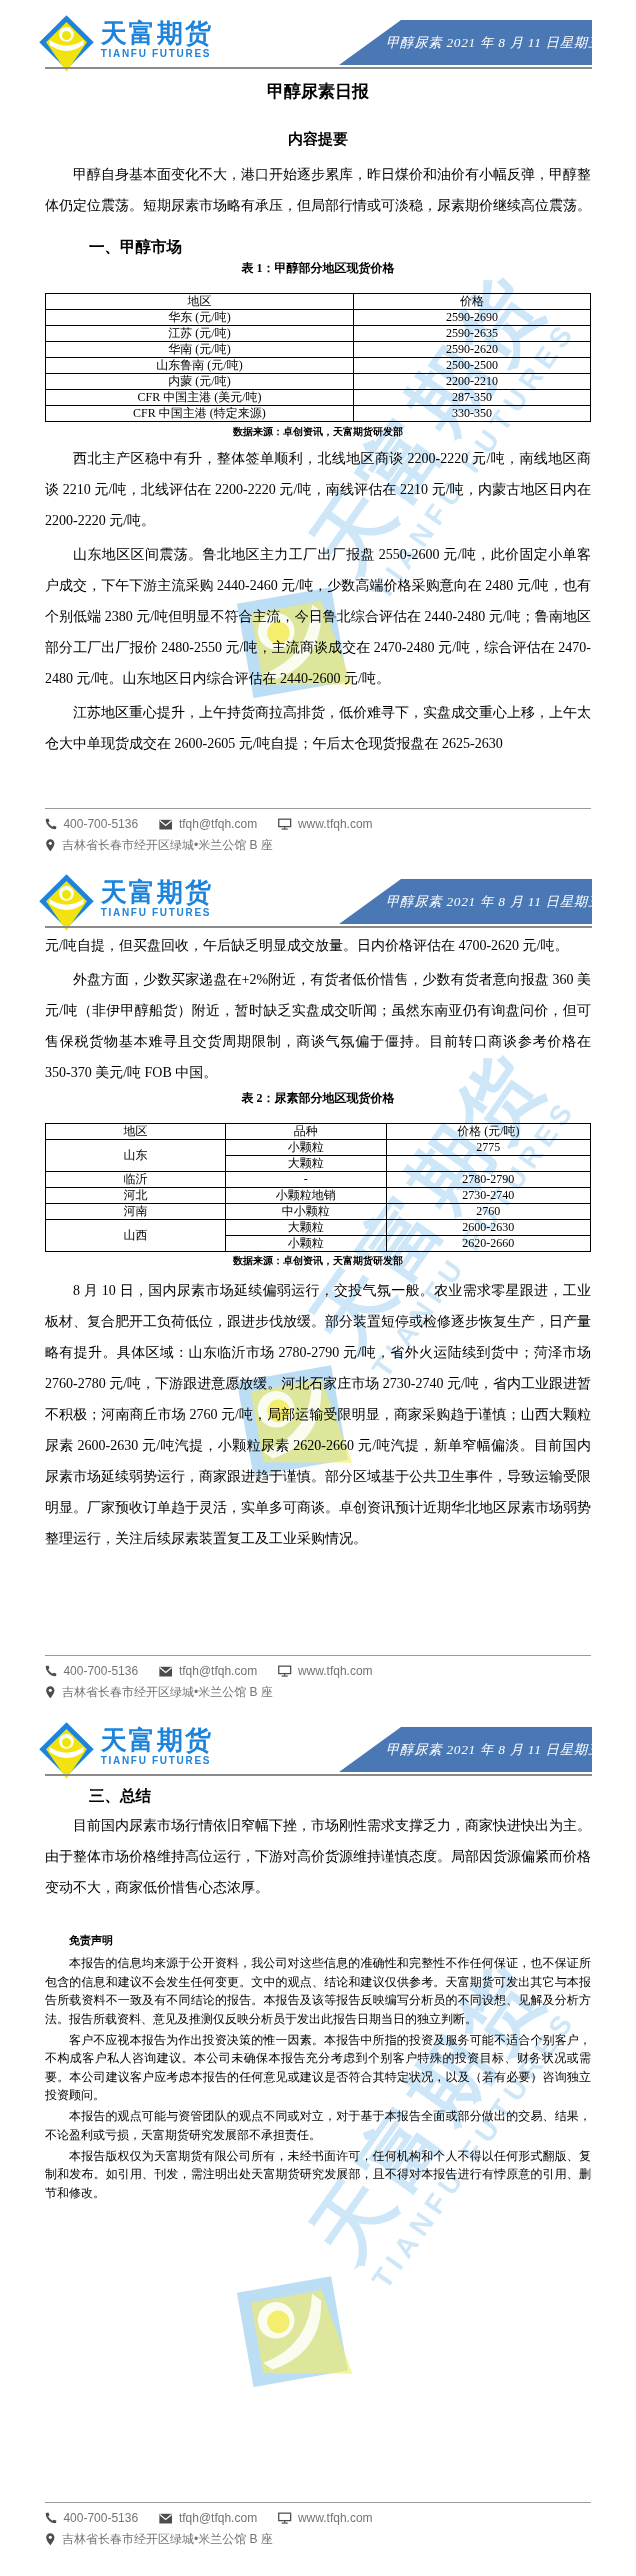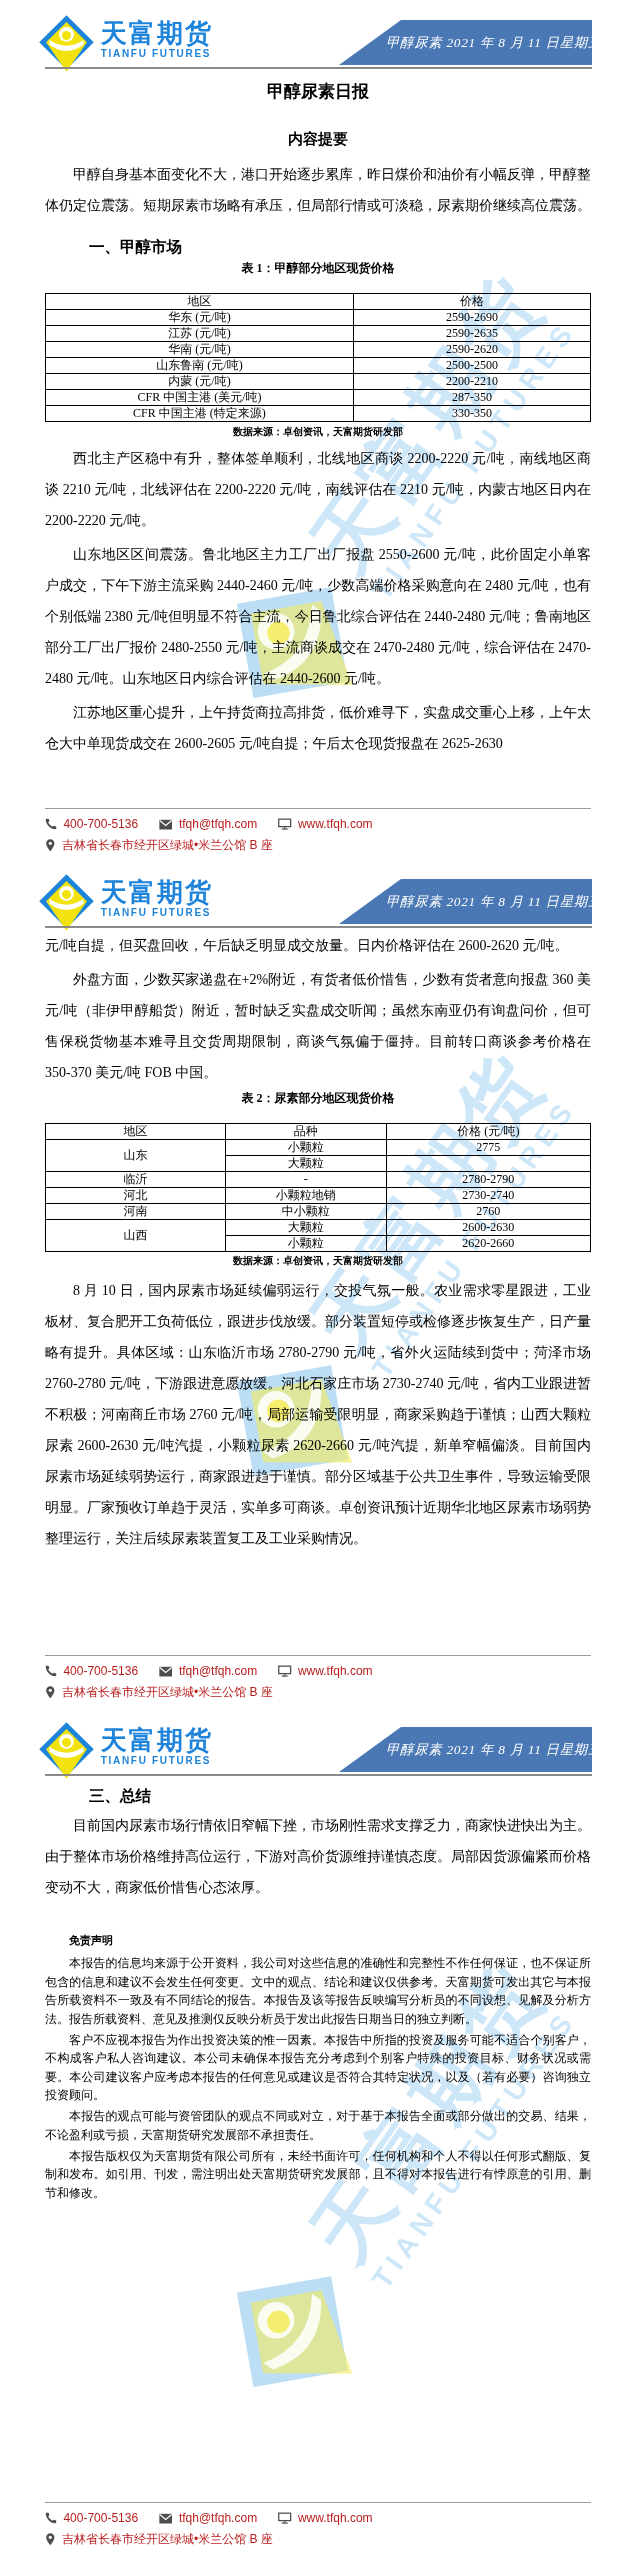--- a/index.html
+++ b/index.html
@@ -66,21 +66,21 @@
 
   .disc-heading { font-weight:bold; font-size:11px; line-height:21px; margin:27px 0 0; padding-left:24px; }
   .disc { font-size:12px; line-height:18.4px; text-align:justify; text-indent:2em; margin:2.8px 0 0; }
 
   
   .footer { position:absolute; left:45px; right:45px; z-index:2; font-family:"Liberation Sans",sans-serif; }
   #page1 .footer { top:808px; }
   #page2 .footer { top:796px; }
   #page3 .footer { top:795px; }
   .ftr-rule { height:1.4px; background:#9a9a9a; }
-  .ftr-row { display:flex; align-items:center; margin-top:7.8px; font-size:12px; color:#b91c1c; }
+  .ftr-row { display:flex; align-items:center; margin-top:7.8px; font-size:12px; color:#737373; }
   .ftr-item { display:flex; align-items:center; gap:6.4px; margin-right:21px; }
   .ftr-item svg { flex:0 0 auto; }
 </style>
 </head>
 <body>
 
 <div class="page" id="page1">
 
   <div class="wm">
     <svg viewBox="0 0 100 104">
@@ -240,21 +240,21 @@
         <div class="logo-en">TIANFU FUTURES</div>
       </div>
     </div>
     <div class="banner">
       <span class="banner-text">甲醇尿素 2021 年 8 月 11 日星期三</span>
     </div>
     <div class="hdr-rule"></div>
   </div>
 
   <div class="content">
-    <p class="para">元/吨自提，但买盘回收，午后缺乏明显成交放量。日内价格评估在 2600-2620 元/吨。</p>
+    <p class="para">元/吨自提，但买盘回收，午后缺乏明显成交放量。日内价格评估在 4700-2620 元/吨。</p>
     <p class="para indent mt4">外盘方面，少数买家递盘在+2%附近，有货者低价惜售，少数有货者意向报盘 360 美元/吨（非伊甲醇船货）附近，暂时缺乏实盘成交听闻；虽然东南亚仍有询盘问价，但可售保税货物基本难寻且交货周期限制，商谈气氛偏于僵持。目前转口商谈参考价格在 350-370 美元/吨 FOB 中国。</p>
 
     <div class="tbl-caption">表 2：尿素部分地区现货价格</div>
 
     <table class="tbl">
       <colgroup>
           <col style="width:33%">
           <col style="width:29.5%">
           <col style="width:37.5%">
         </colgroup>

